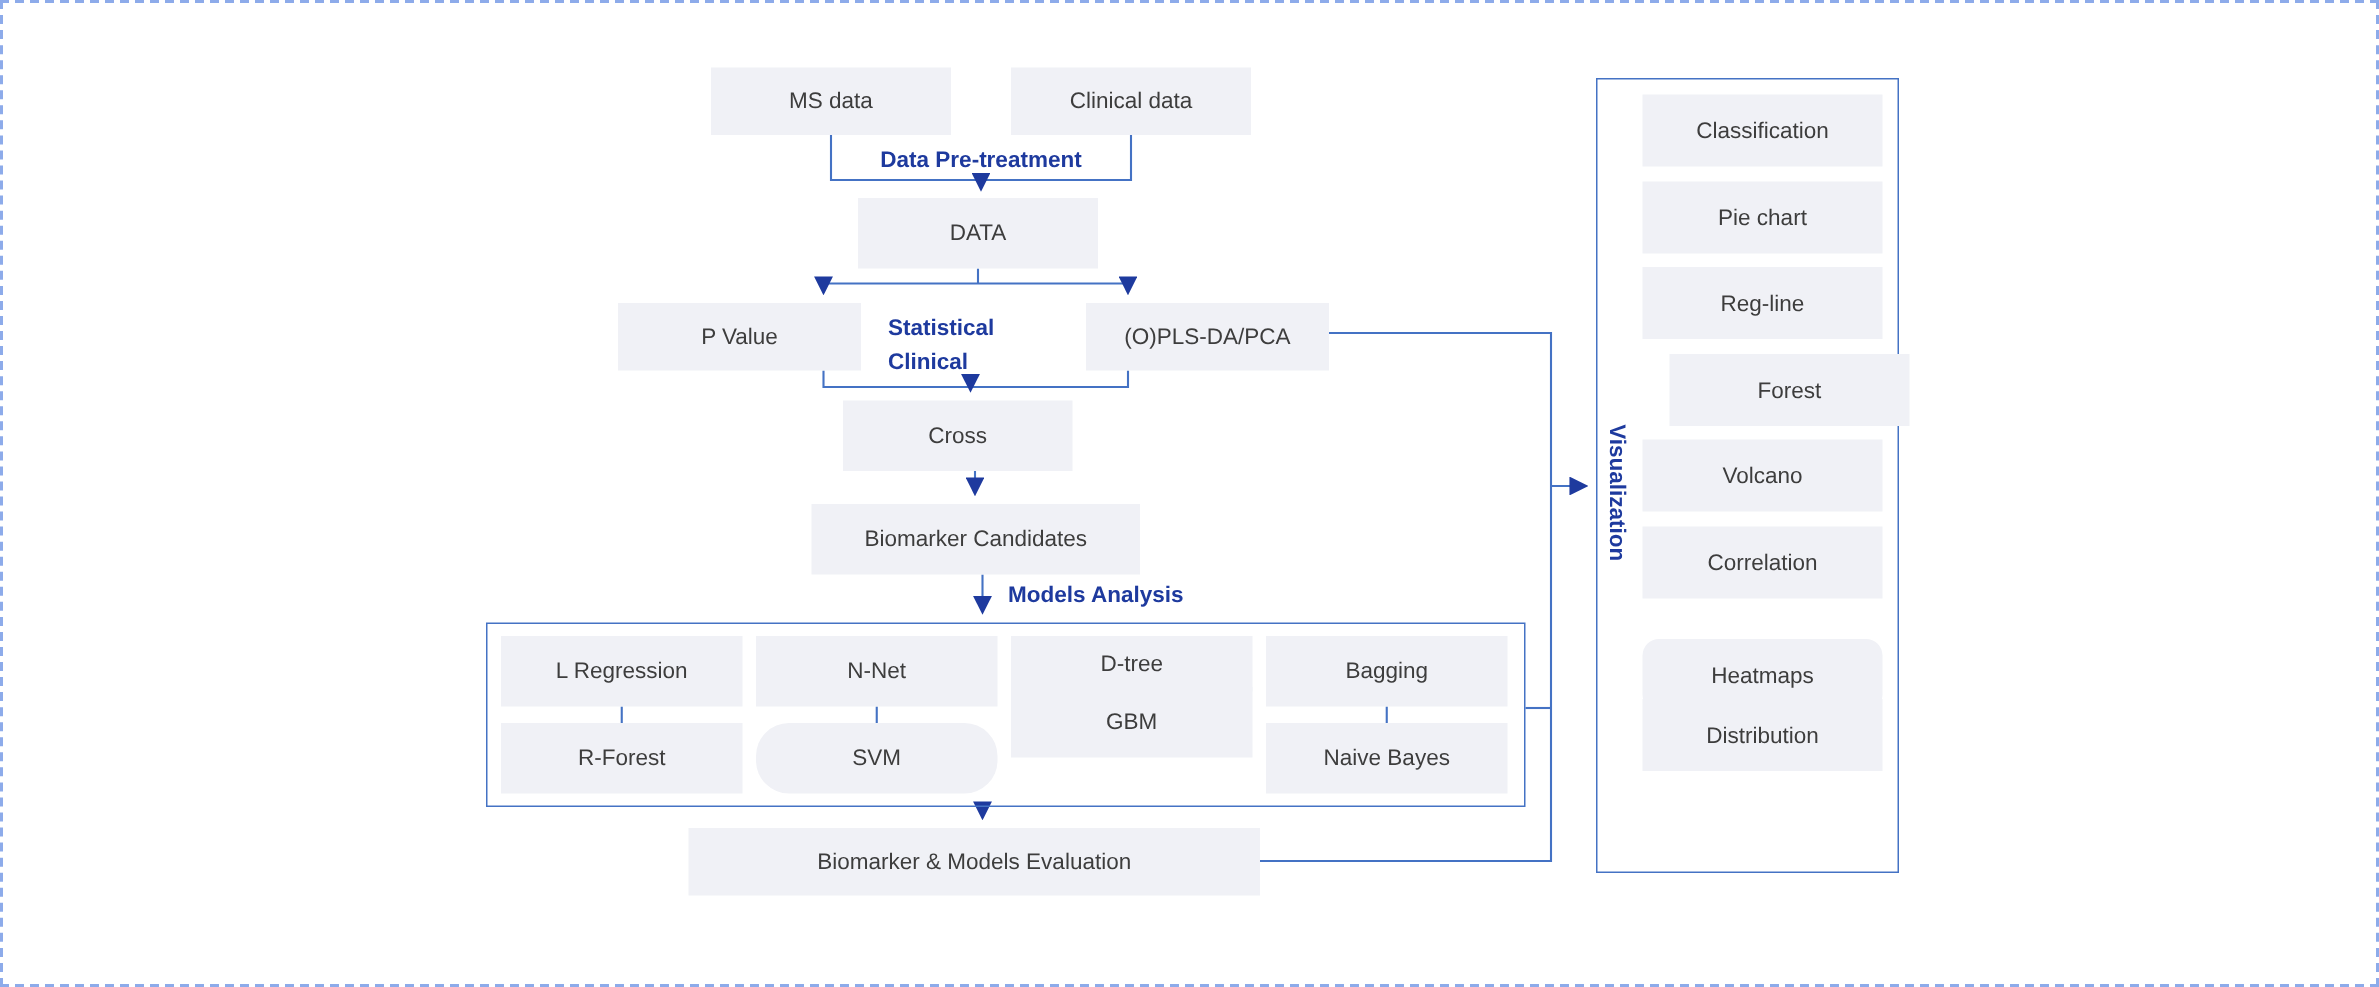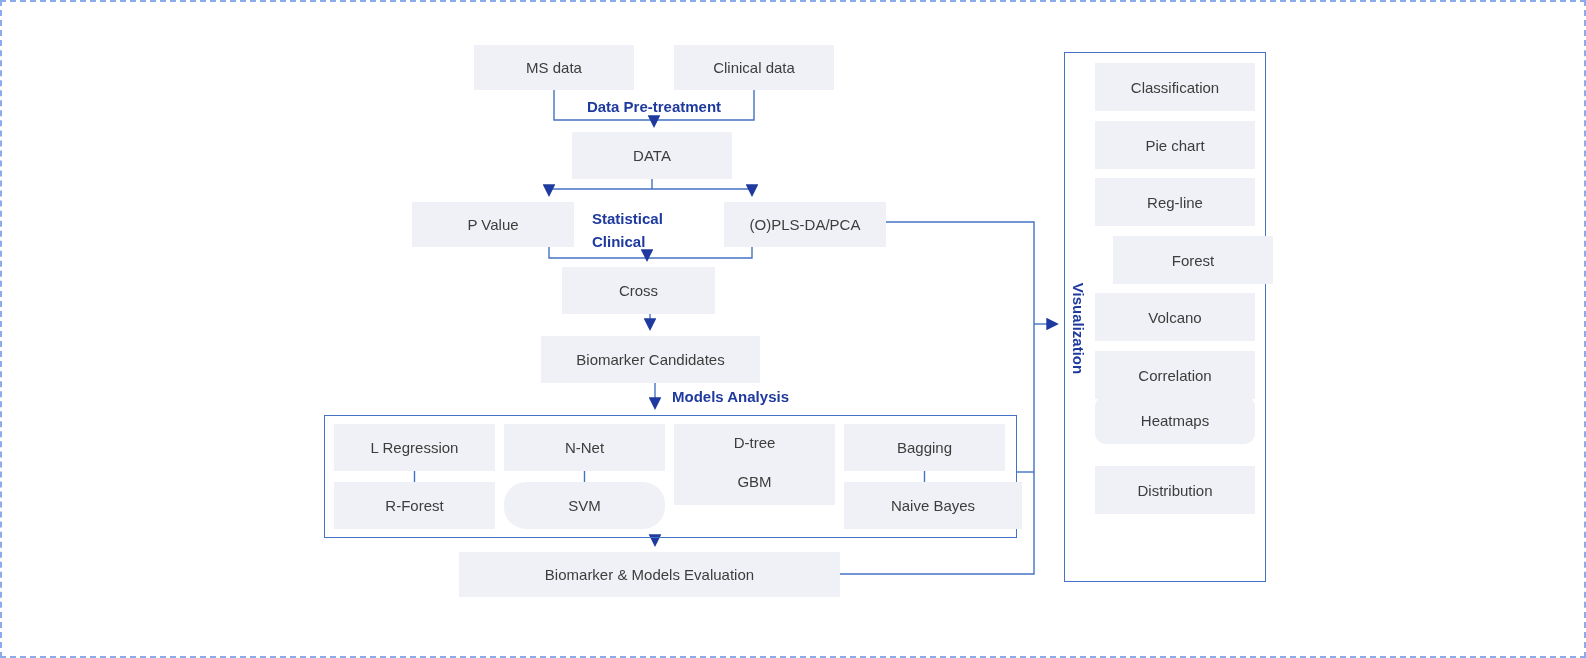--- a/index.html
+++ b/index.html
@@ -132,30 +132,30 @@
   <div class="container-frame" style="left:322px; top:413px; width:693px; height:123px;"></div>
 
   <div class="node" style="left:332px; top:422px; width:161px; height:47px;">L Regression</div>
   <div class="node" style="left:502px; top:422px; width:161px; height:47px;">N-Net</div>
   <div class="node" style="left:672px; top:422px; width:161px; height:37px;">D-tree</div>
   <div class="node" style="left:842px; top:422px; width:161px; height:47px;">Bagging</div>
 
   <div class="node" style="left:332px; top:480px; width:161px; height:47px;">R-Forest</div>
   <div class="node" style="left:502px; top:480px; width:161px; height:47px;border-radius:22px;">SVM</div>
   <div class="node" style="left:672px; top:456px; width:161px; height:47px;">GBM</div>
-  <div class="node" style="left:842px; top:480px; width:178px; height:47px;">Naive Bayes</div>
+  <div class="node" style="left:842px; top:480px; width:161px; height:47px;">Naive Bayes</div>
 
   <div class="node" style="left:457px; top:550px; width:381px; height:45px;">Biomarker &amp; Models Evaluation</div>
 
   <div class="container-frame" style="left:1062px; top:50px; width:202px; height:530px;"></div>
 
   <div class="viz-label">Visualization</div>
 
   <div class="node viz-item" style="top:61px;">Classification</div>
   <div class="node viz-item" style="top:119px;">Pie chart</div>
   <div class="node viz-item" style="top:176px;">Reg-line</div>
   <div class="node viz-item" style="top:234px;margin-left:18px;">Forest</div>
   <div class="node viz-item" style="top:291px;">Volcano</div>
   <div class="node viz-item" style="top:349px;">Correlation</div>
-  <div class="node viz-item" style="top:394px;border-radius:11px;">Heatmaps</div>
+  <div class="node viz-item" style="top:424px;border-radius:11px;">Heatmaps</div>
   <div class="node viz-item" style="top:464px;">Distribution</div>
 
 </div>
 
 </body></html>

